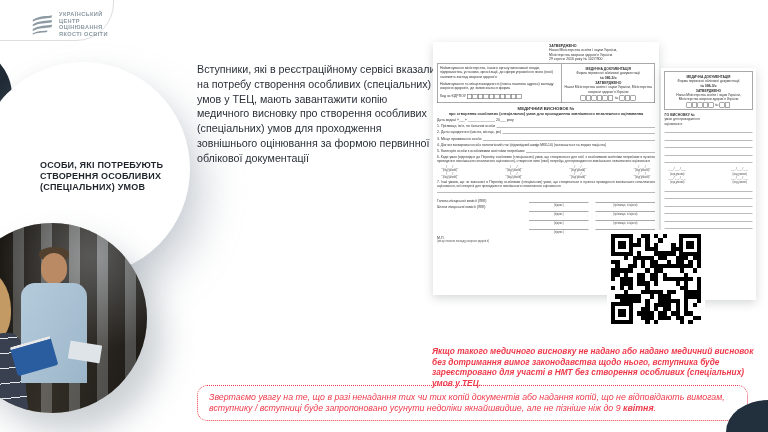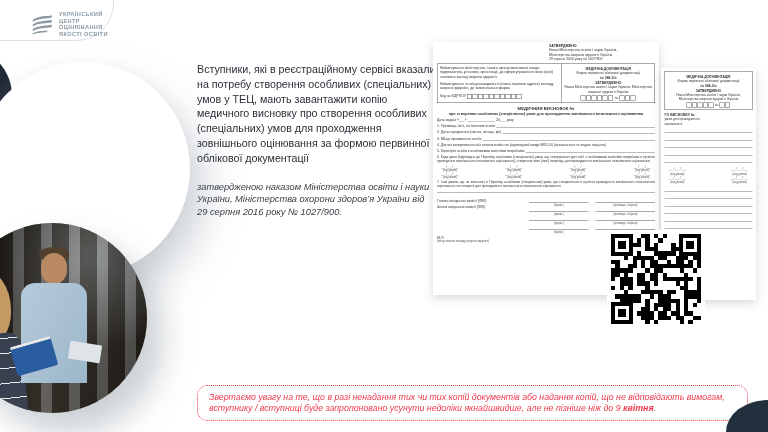--- a/index.html
+++ b/index.html
@@ -134,36 +134,36 @@
     <div class="logo-text">
       <div>УКРАЇНСЬКИЙ</div>
       <div>ЦЕНТР</div>
       <div>ОЦІНЮВАННЯ</div>
       <div>ЯКОСТІ ОСВІТИ</div>
     </div>
   </div>
 
   <div class="navy-circle"></div>
   <div class="info-circle"></div>
+  <div class="info-title">ОСОБИ, ЯКІ ПОТРЕБУЮТЬ СТВОРЕННЯ ОСОБЛИВИХ (СПЕЦІАЛЬНИХ) УМОВ</div>
 
   <div class="photo-circle">
     <div class="windows"></div>
     <div class="fig-woman-hair"></div>
 
     <div class="fig-woman-body"></div>
     <div class="fig-man-hair"></div>
     <div class="fig-man-head"></div>
     <div class="fig-man-shirt"></div>
     <div class="fig-book"></div>
     <div class="fig-paper"></div>
   </div>
 
   <div class="main-col">
     <p class="p-normal">Вступники, які в реєстраційному сервісі вказали на потребу створення особливих (спеціальних) умов у ТЕЦ, мають завантажити копію медичного висновку про створення особливих (спеціальних) умов для проходження зовнішнього оцінювання за формою первинної облікової документації</p>
-    <p class="p-italic">затвердженою наказом Міністерства освіти і науки України, Міністерства охорони здоров’я України від 29 серпня 2016 року № 1027/900.</p>
   </div>
 
   <div class="page page-left">
     <div class="pg-inner">
       <div class="approved">
         <b>ЗАТВЕРДЖЕНО</b>
         <span>Наказ Міністерства освіти і науки України,</span><br>
         <span>Міністерства охорони здоров’я України</span><br>
         <span>29 серпня 2016 року № 1027/900</span>
       </div>
@@ -566,20 +566,21 @@
         <div class="qi"></div>
       </div>
     <div class="qf tr">
         <div class="qi"></div>
       </div>
     <div class="qf bl">
         <div class="qi"></div>
       </div>
   </div>
 
+  <div class="warning">Якщо такого медичного висновку не надано або надано медичний висновок без дотримання вимог законодавства щодо нього, вступника буде зареєстровано для участі в НМТ без створення особливих (спеціальних) умов у ТЕЦ.</div>
 
   <div class="notice">
     <span>Звертаємо увагу на те, що в разі ненадання тих чи тих копій документів або надання копій, що не відповідають вимогам, вступнику / вступниці буде запропоновано усунути недоліки якнайшвидше, але не пізніше ніж до 9 </span><b>квітня</b><span>.</span>
   </div>
 
   <div class="corner-accent"></div>
 
 </div>
 
 </body></html>

